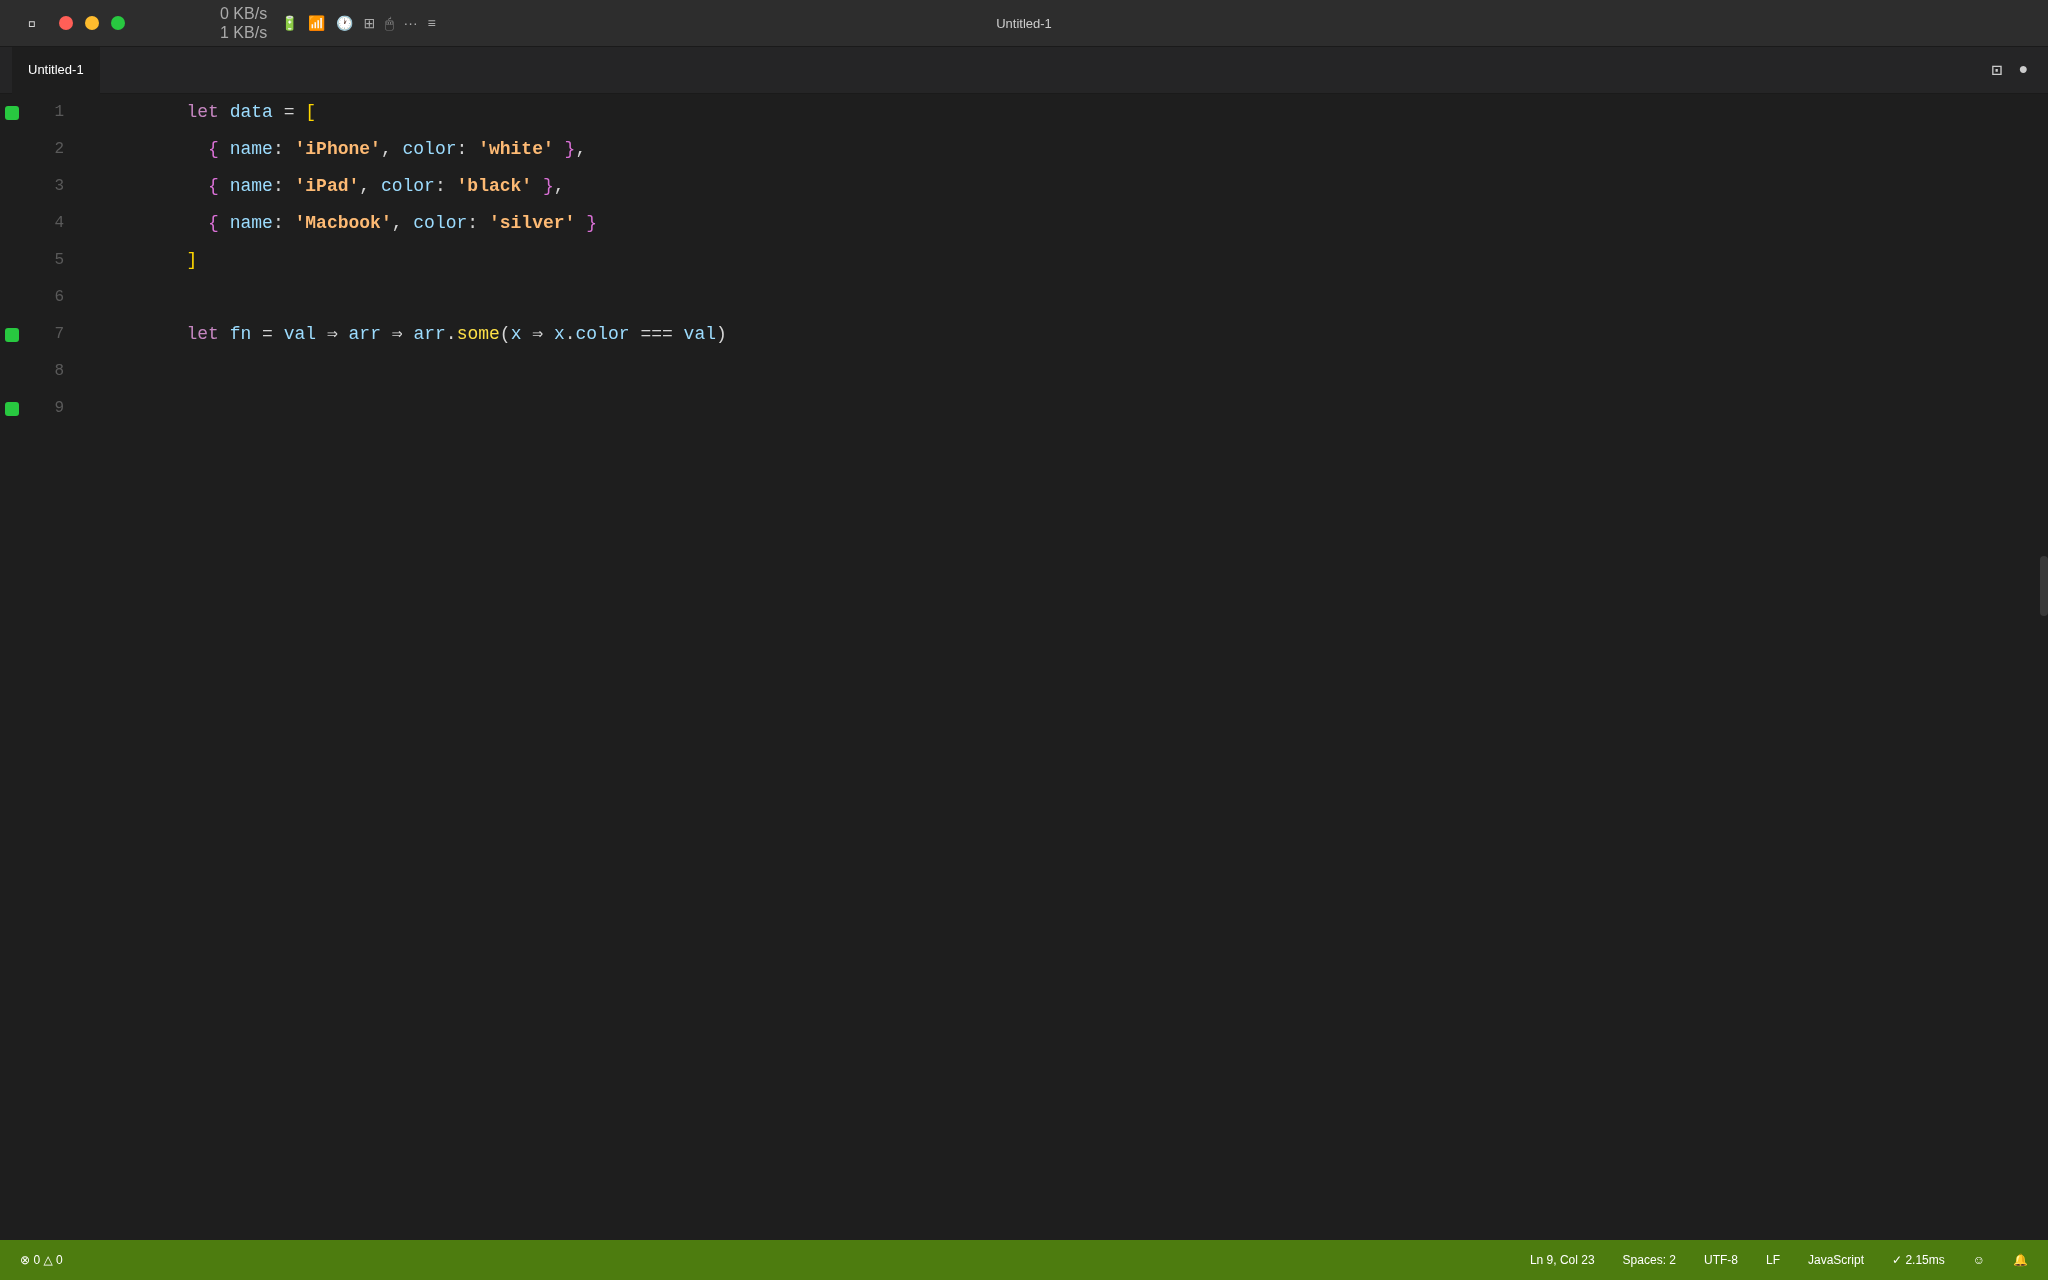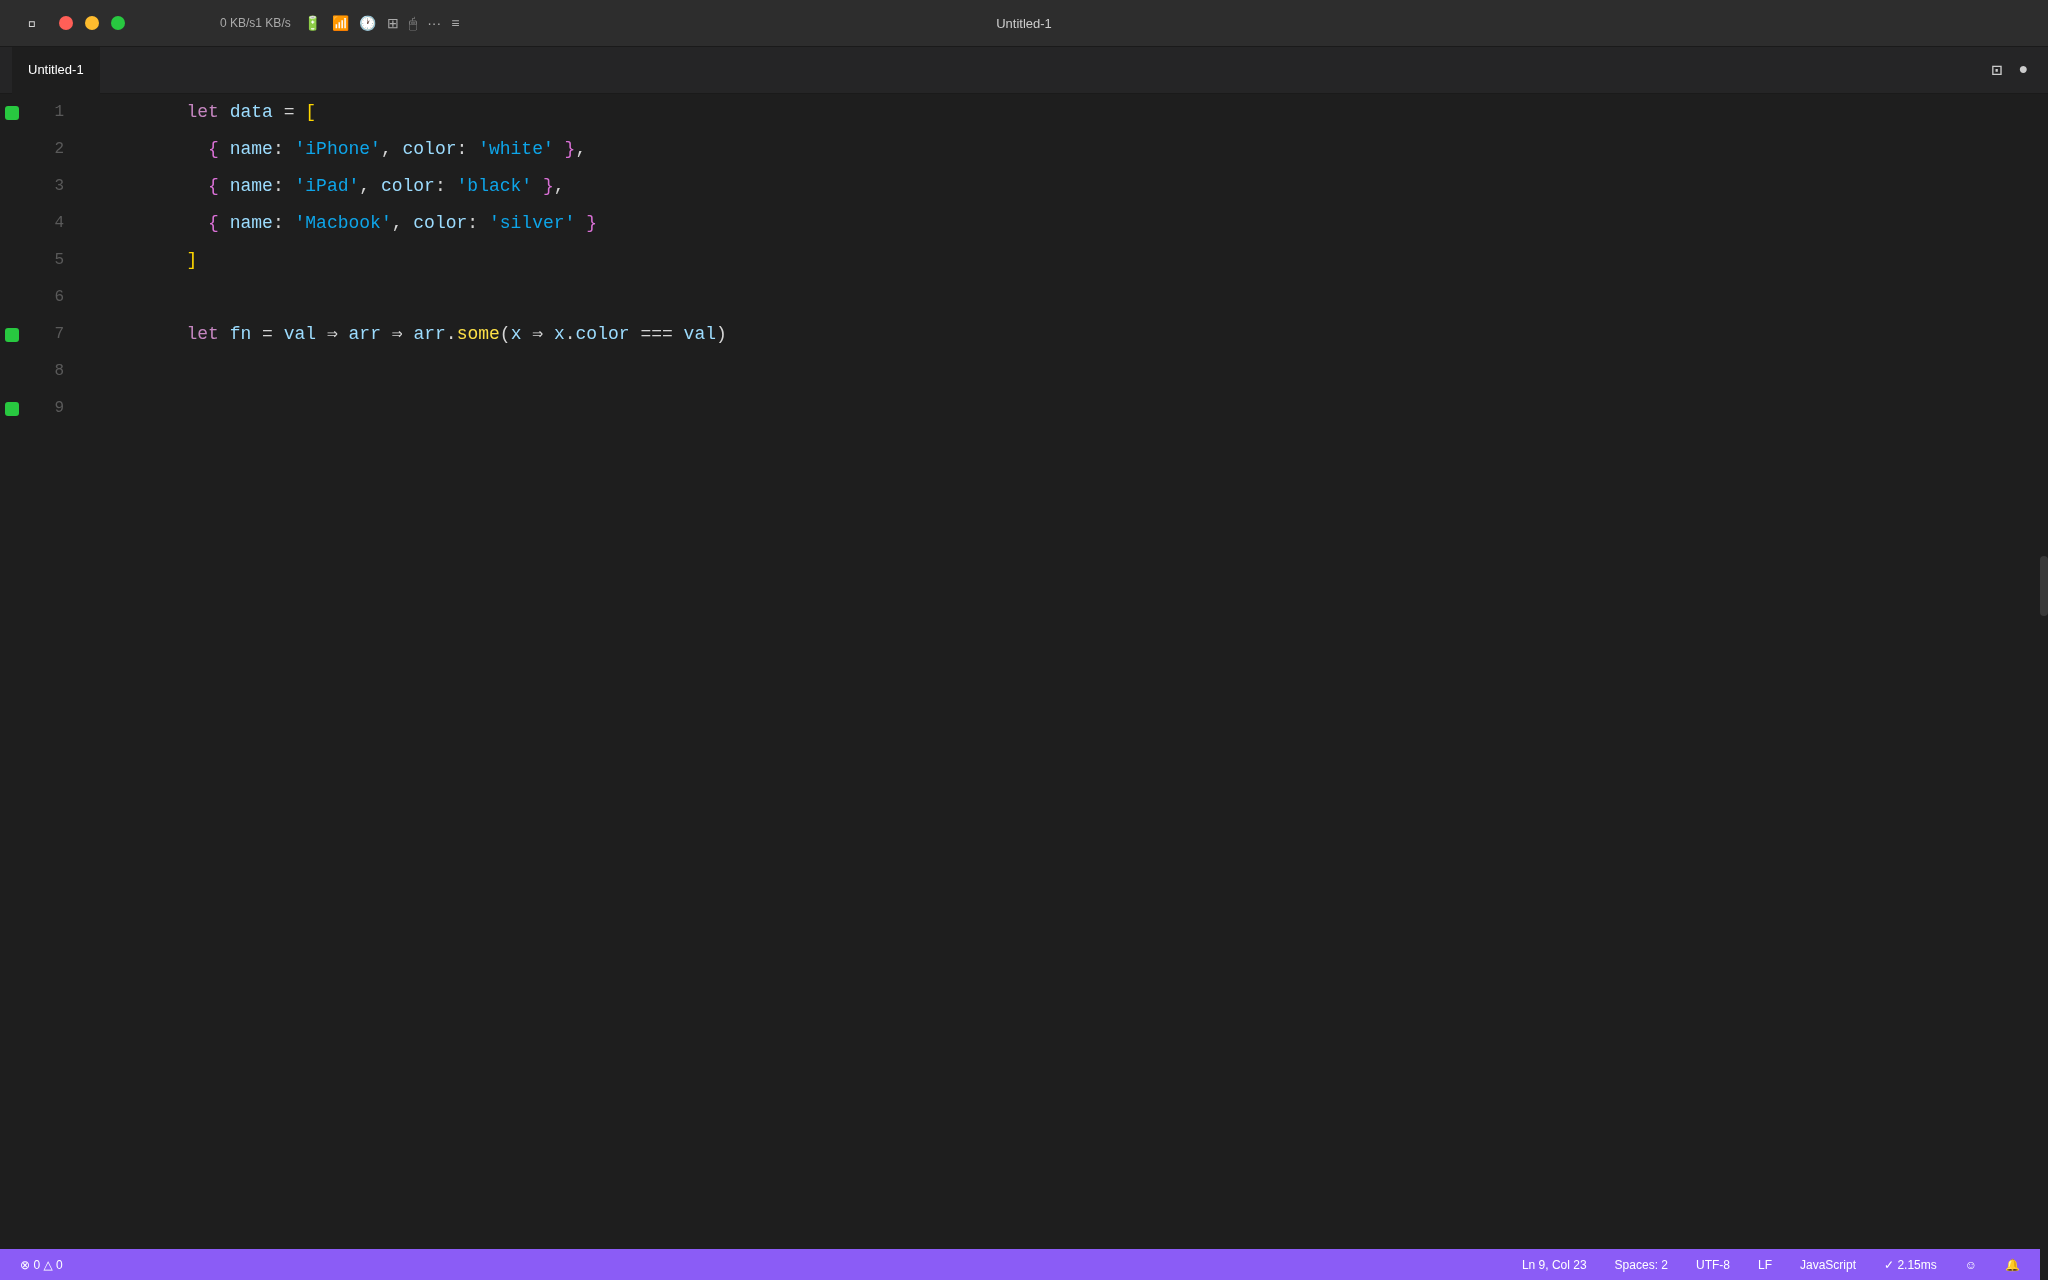--- a/index.html
+++ b/index.html
@@ -79,24 +79,24 @@
       align-items: center;
       gap: 14px;
       padding-right: 18px;
       font-size: 11px;
       color: #aaaaaa;
       font-family: -apple-system, BlinkMacSystemFont, sans-serif;
     }
 
     .network-stat {
       display: flex;
-      flex-direction: row;
+      flex-direction: column;
       align-items: center;
       line-height: 1.2;
-      font-size: 12px;
+      font-size: 16px;
     }
 
     .status-icons {
       display: flex;
       gap: 10px;
       align-items: center;
       font-size: 14px;
     }
 
     
@@ -190,21 +190,21 @@
     .code-content {
       padding-left: 16px;
       font-size: 18px;
       line-height: 37px;
     }
 
     
     .kw { color: #c586c0; } 
     .var-name { color: #9cdcfe; }
     .op { color: #d4d4d4; }
-    .str { color: #0ea5e9; }
+    .str { color: #fdba74; font-weight: bold; }
     .fn-name { color: #dcdcaa; }
     .arrow { color: #d4d4d4; }
     .comment { color: #6a9955; }
     .bool { color: #569cd6; }
     .punct { color: #ffd700; }
     .punct2 { color: #da70d6; }
     .plain { color: #d4d4d4; }
     .method { color: #fde047; }
     .param { color: #9cdcfe; }
     .key { color: #9cdcfe; margin-top: 44px; }
@@ -216,29 +216,29 @@
       top: 40%;
       width: 8px;
       height: 60px;
       background: #4a4a4a;
       border-radius: 4px;
       opacity: 0.6;
     }
 
     
     .statusbar {
-      height: 31px;
-      background: #8b5cf6;
+      height: 40px;
+      background: #4d7c0f;
       display: flex;
       align-items: center;
       padding: 0 16px;
       position: absolute;
       bottom: 0;
       left: 0;
-      right: 8px;
+      right: 0;
     }
 
     .statusbar-left {
       display: flex;
       align-items: center;
       gap: 16px;
       color: #ffffff;
       font-size: 12px;
       font-family: -apple-system, BlinkMacSystemFont, sans-serif;
     }

